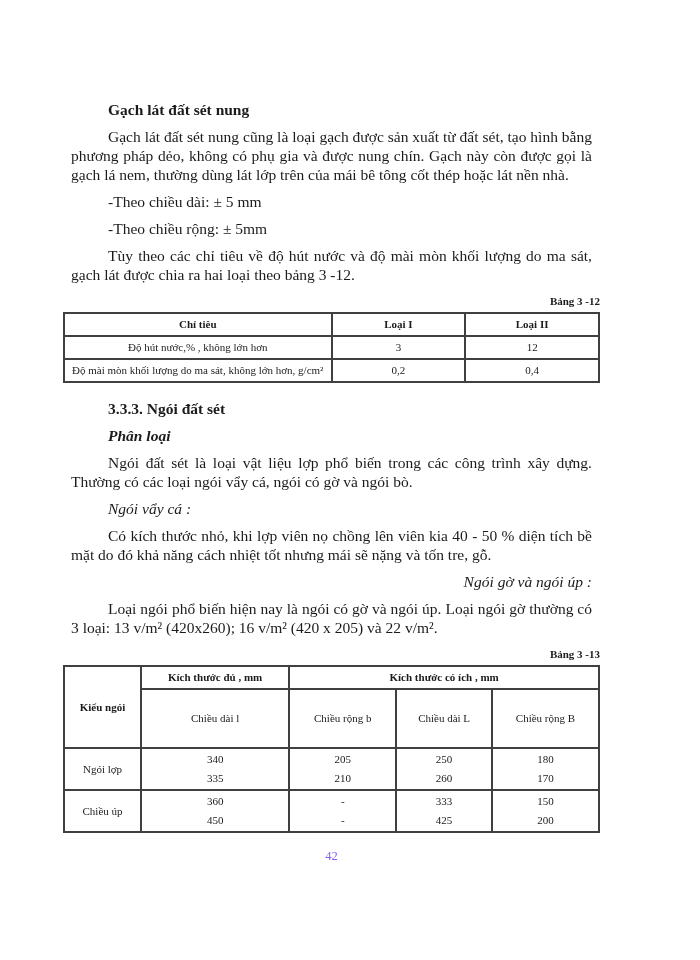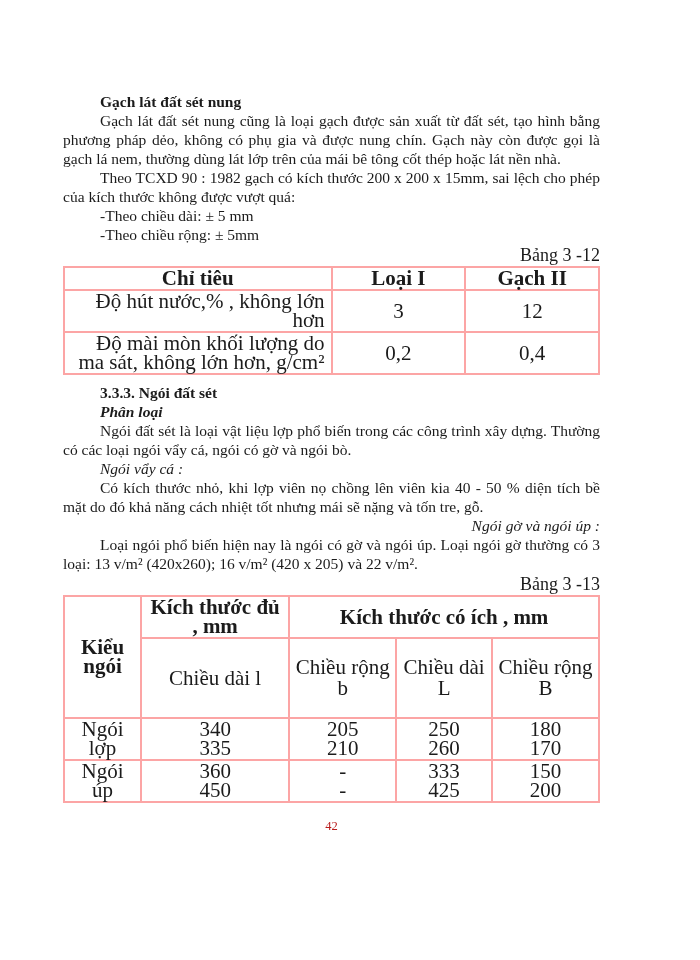--- a/index.html
+++ b/index.html
@@ -12,88 +12,88 @@
   }
   .page {
     box-sizing: border-box;
     width: 700px; height: 960px;
     padding: 92px 100px 0 63px;
     display: flex;
     flex-direction: column;
   }
   .content { width: 537px; }
   p, .hline {
-    margin: 0;
+    margin: 8px;
     font-size: 15.5px;
     line-height: 19px;
     text-align: justify;
     text-indent: 37px;
   }
   .hline { text-align: left; }
   .bold { font-weight: bold; }
   .bolditalic { font-weight: bold; font-style: italic; }
   .italic { font-style: italic; }
   .item { text-align: left; }
   .caption {
-    font-weight: normal;
-    font-size: 18px;
+    font-weight: bold;
+    font-size: 11px;
     line-height: 19px;
     text-align: right;
     margin-top: 2px;
     margin-bottom: 1px;
   }
   table {
     border-collapse: collapse;
     width: 537px;
     table-layout: fixed;
   }
   th, td {
-    border: 2px solid #fca5a5;
-    font-size: 21px;
+    border: 2px solid #404040;
+    font-size: 11px;
     padding: 1px 6px;
     vertical-align: middle;
   }
   th { font-weight: bold; text-align: center; line-height: 19px; }
   th.sub { font-weight: normal; line-height: 21px; padding: 18px 2px; }
-  td.lbl { text-align: right; line-height: 19px; }
+  td.lbl { text-align: center; line-height: 19px; }
   td.c { text-align: center; line-height: 19px; }
   td.c div { line-height: 19px; }
   .sect2-gap { height: 8px; }
   .pagenum {
     margin-top: 16px;
     text-align: center;
     font-size: 12.5px;
-    color: #b91c1c;
+    color: #8b5cf6;
   }
 </style>
 </head>
 <body>
 
 <div class="page">
   <div class="content">
 
     <div class="hline bold">Gạch lát đất sét nung</div>
     <p>Gạch lát đất sét nung cũng là loại gạch được sản xuất từ đất sét, tạo hình bằng phương pháp dẻo, không có phụ gia và được nung chín. Gạch này còn được gọi là gạch lá nem, thường dùng lát lớp trên của mái bê tông cốt thép hoặc lát nền nhà.</p>
-    <p>Theo TCXD 90 : 1982 gạch có kích thước 200 x 200 x 15mm, sai lệch cho phép của kích thước không được vượt quá:</p>
     <p class="item">-Theo chiều dài: ± 5 mm</p>
     <p class="item">-Theo chiều rộng: ±  5mm</p>
+    <p>Tùy theo các chỉ tiêu về độ hút nước và độ mài mòn khối lượng do ma sát, gạch lát được chia ra hai loại theo bảng 3 -12.</p>
 
     <div class="caption">Bảng 3 -12</div>
 
     <table>
       <colgroup>
         <col style="width:50%">
         <col style="width:25%">
         <col style="width:25%">
       </colgroup>
       <tbody>
         <tr>
           <th>Chỉ tiêu</th>
           <th>Loại I</th>
-          <th>Gạch II</th>
+          <th>Loại II</th>
         </tr>
         <tr>
           <td class="lbl">Độ hút nước,% , không lớn hơn</td>
           <td class="c">3</td>
           <td class="c">12</td>
         </tr>
         <tr>
           <td class="lbl">Độ mài mòn khối lượng do ma sát, không lớn hơn, g/cm²</td>
           <td class="c">0,2</td>
           <td class="c">0,4</td>
@@ -146,21 +146,21 @@
           <td class="c">
             <div>250</div>
             <div>260</div>
           </td>
           <td class="c">
             <div>180</div>
             <div>170</div>
           </td>
         </tr>
         <tr>
-          <td class="c">Ngói úp</td>
+          <td class="c">Chiều úp</td>
           <td class="c">
             <div>360</div>
             <div>450</div>
           </td>
           <td class="c">
             <div>-</div>
             <div>-</div>
           </td>
           <td class="c">
             <div>333</div>

